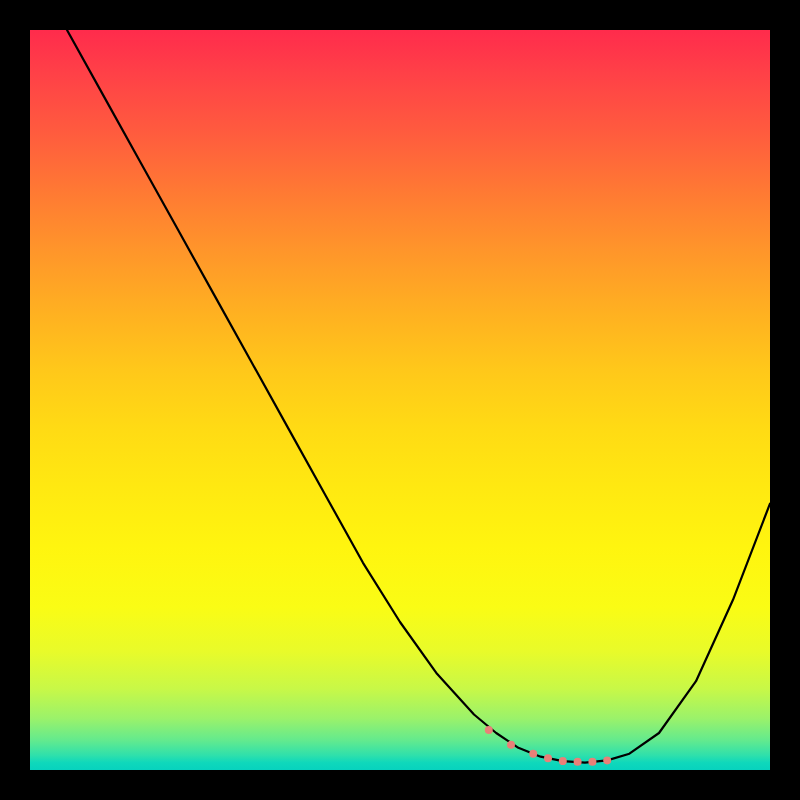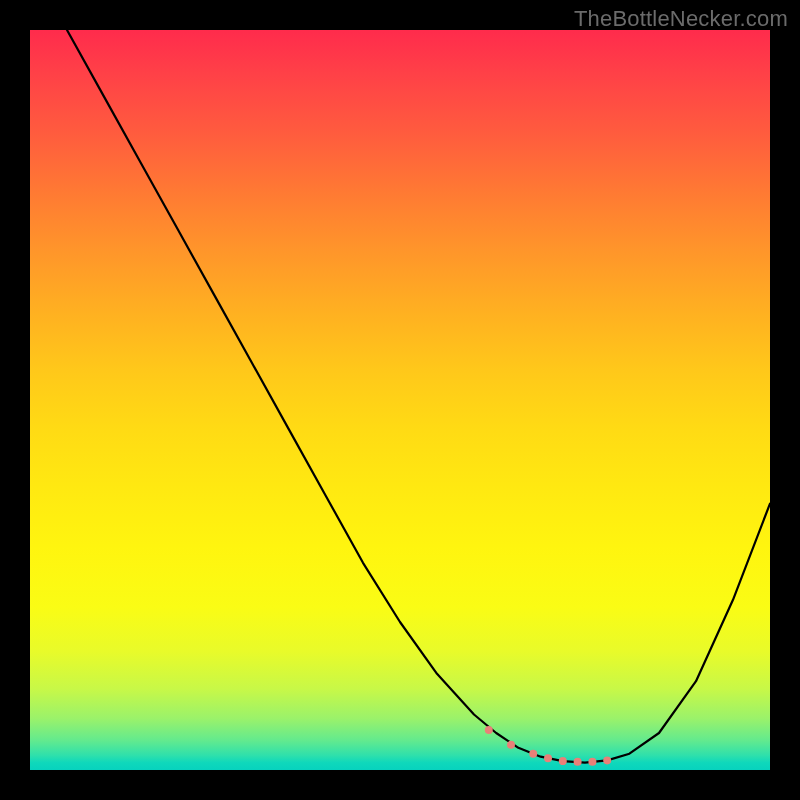--- a/index.html
+++ b/index.html
@@ -72,21 +72,20 @@
   .marker {
     fill: #e98078;
     stroke: none;
   }
 </style>
 </head>
 <body>
 
 <div class="canvas">
 
-  <div class="watermark">TheBottleNecker.com</div>
 
   <div class="plot-area">
     <svg viewBox="0 0 740 740">
       <path id="curve-path" class="curve" d="M37.00,0.00 L74.00,66.60 L111.00,133.20 L148.00,199.80 L185.00,266.40 L222.00,333.00 L259.00,399.60 L296.00,466.20 L333.00,532.80 L370.00,592.00 L407.00,643.80 L444.00,684.50 L466.20,703.00 L488.40,717.80 L510.60,726.68 L532.80,731.12 L555.00,732.60 L577.20,730.38 L599.40,723.72 L629.00,703.00 L666.00,651.20 L703.00,569.80 L740.00,473.60"></path>
       <g id="markers-group">
           <circle cx="458.80" cy="700.04" r="4" class="marker"></circle>
           <circle cx="481.00" cy="714.84" r="4" class="marker"></circle>
           <circle cx="503.20" cy="723.72" r="4" class="marker"></circle>
           <circle cx="518.00" cy="728.16" r="4" class="marker"></circle>
           <circle cx="532.80" cy="731.12" r="4" class="marker"></circle>

